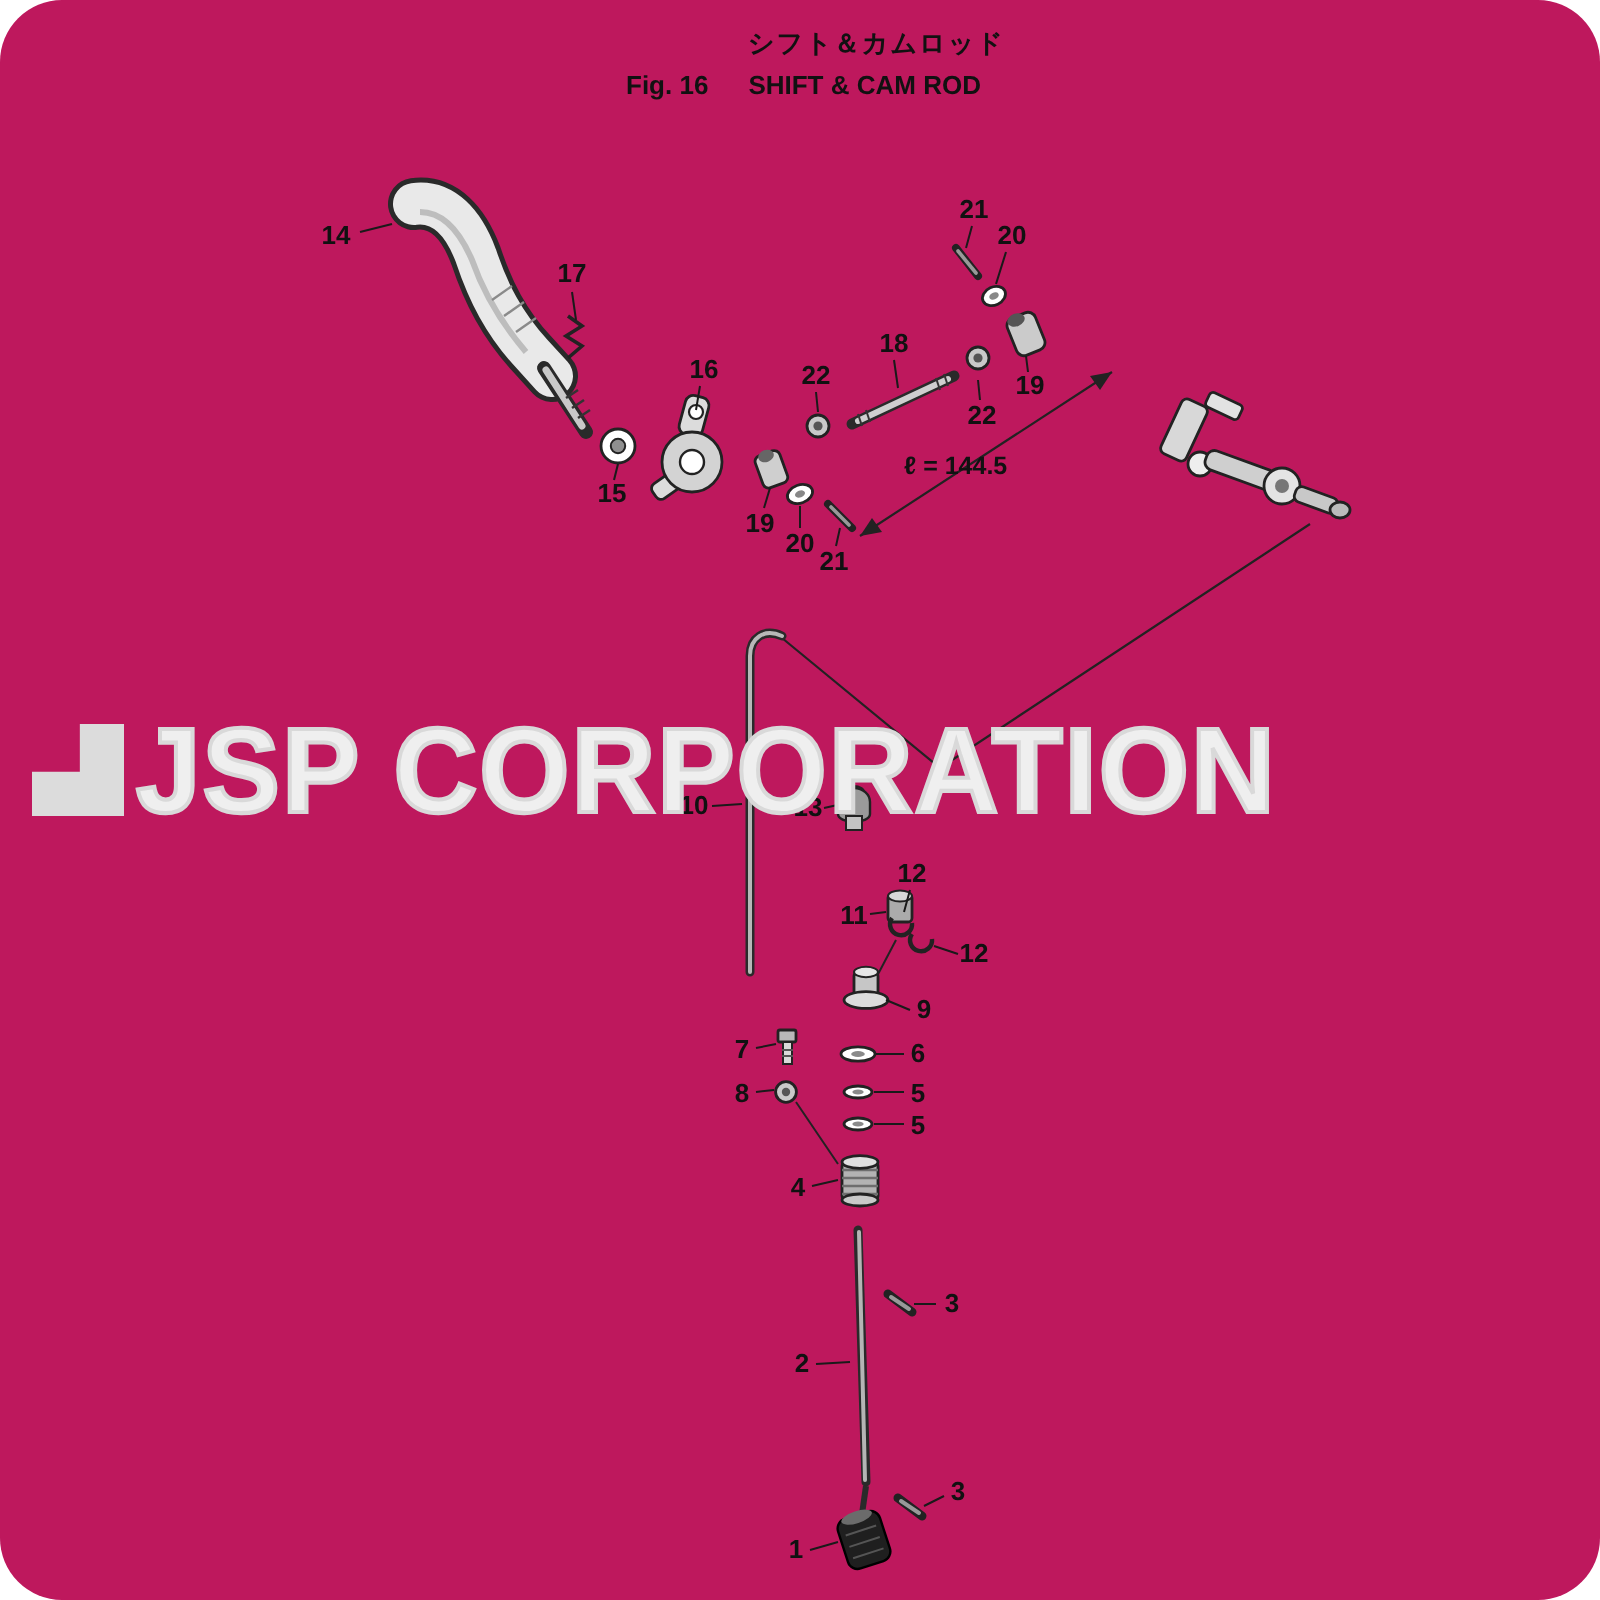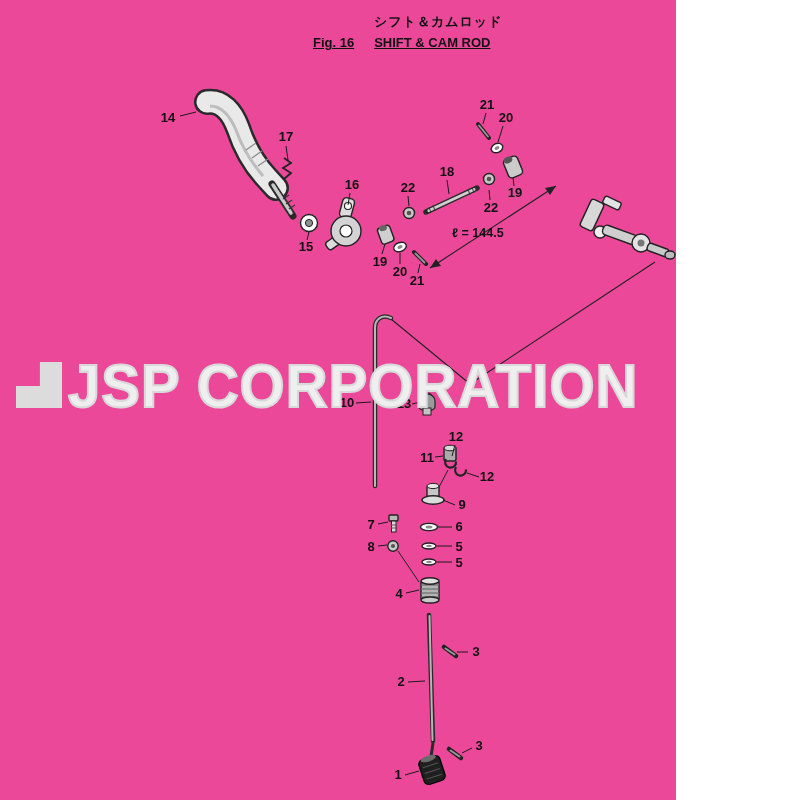--- a/index.html
+++ b/index.html
@@ -1,19 +1,19 @@
 <!DOCTYPE html>
 <html><head>
 <meta charset="utf-8">
 <style>
   html,body{margin:0;padding:0;background:#fff;}
-  .page{position:relative;width:676px;height:800px;background:#ec4899;overflow:hidden;
-        font-family:"Liberation Sans",sans-serif;color:#111;}
+  .page{position:relative;width:800px;height:800px;background:#be185d;overflow:hidden;
+        font-family:"Liberation Sans",sans-serif;color:#111;border-radius:31px;}
   .hdr-jp{position:absolute;top:13px;left:374px;font-size:13px;font-weight:bold;letter-spacing:1px;}
-  .hdr-en{position:absolute;top:35px;left:313px;font-size:13px;font-weight:bold;display:flex;gap:20px;text-decoration:underline;}
+  .hdr-en{position:absolute;top:35px;left:313px;font-size:13px;font-weight:bold;display:flex;gap:20px;}
   .diagram-svg{position:absolute;top:0;left:0;}
   .callout{font:bold 13px "Liberation Sans",sans-serif;fill:#111;text-anchor:middle;}
   .leader{stroke:#1a1a1a;stroke-width:1;}
   .dim{font:bold 12.5px "Liberation Sans",sans-serif;fill:#111;text-anchor:start;}
   .watermark{position:absolute;top:352px;left:68px;white-space:nowrap;pointer-events:none;
              font-size:58px;font-weight:bold;letter-spacing:1px;
              color:#efefef;-webkit-text-stroke:2px #d9d9d9;z-index:5;transform:scaleY(1.04);}
   .wm-logo{position:absolute;top:362px;left:16px;width:46px;height:46px;background:#dcdcdc;
            clip-path:polygon(0 52%,52% 52%,52% 0,100% 0,100% 100%,0 100%);pointer-events:none;z-index:5;}
   .outline{stroke:#222;stroke-width:1.4;}

